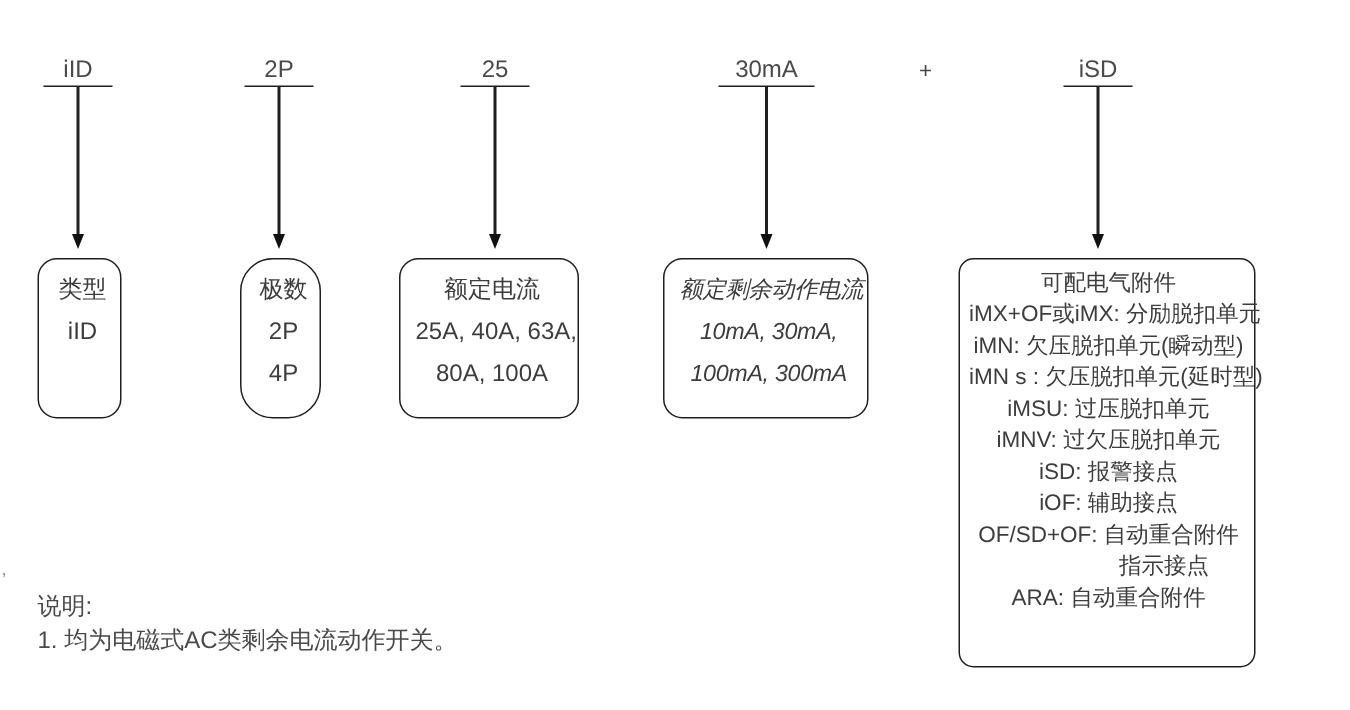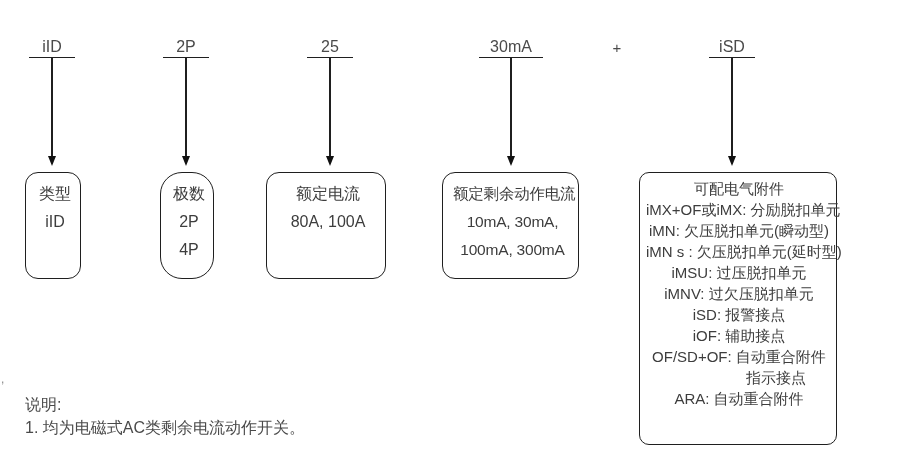--- a/index.html
+++ b/index.html
@@ -60,21 +60,21 @@
     background: #ffffff;
     padding: 7px 6px 7px 10px;
     font-size: 16px;
     line-height: 28px;
     white-space: nowrap;
   }
   #box-type     { left: 25px;  width: 56px;  height: 107px; }
   #box-poles    { left: 160px; width: 54px;  height: 107px; border-radius: 22px; }
   #box-current  { left: 266px; width: 120px; height: 107px; }
   #box-residual { left: 442px; width: 137px; height: 107px; }
-  #box-residual .line { font-size: 15.5px; letter-spacing: -0.2px; }
+  #box-residual .line { font-size: 15.5px; letter-spacing: -0.2px; font-style: italic; }
   #box-acc {
     left: 639px; width: 198px; height: 273px;
     border-radius: 10px;
     padding: 5px 4px 5px 6px;
     font-size: 15px;
     line-height: 21px;
   }
   .line { white-space: nowrap; text-align: center; }
   .line.indent { padding-left: 74px; }
 
@@ -138,20 +138,21 @@
   </div>
 
   <div class="box" id="box-poles">
     <div class="line">极数</div>
     <div class="line">2P</div>
     <div class="line">4P</div>
   </div>
 
   <div class="box" id="box-current">
     <div class="line">额定电流</div>
+    <div class="line">25A, 40A, 63A,</div>
     <div class="line">80A, 100A</div>
   </div>
 
   <div class="box" id="box-residual">
     <div class="line">额定剩余动作电流</div>
     <div class="line">10mA, 30mA,</div>
     <div class="line">100mA, 300mA</div>
   </div>
 
   <div class="box" id="box-acc">

